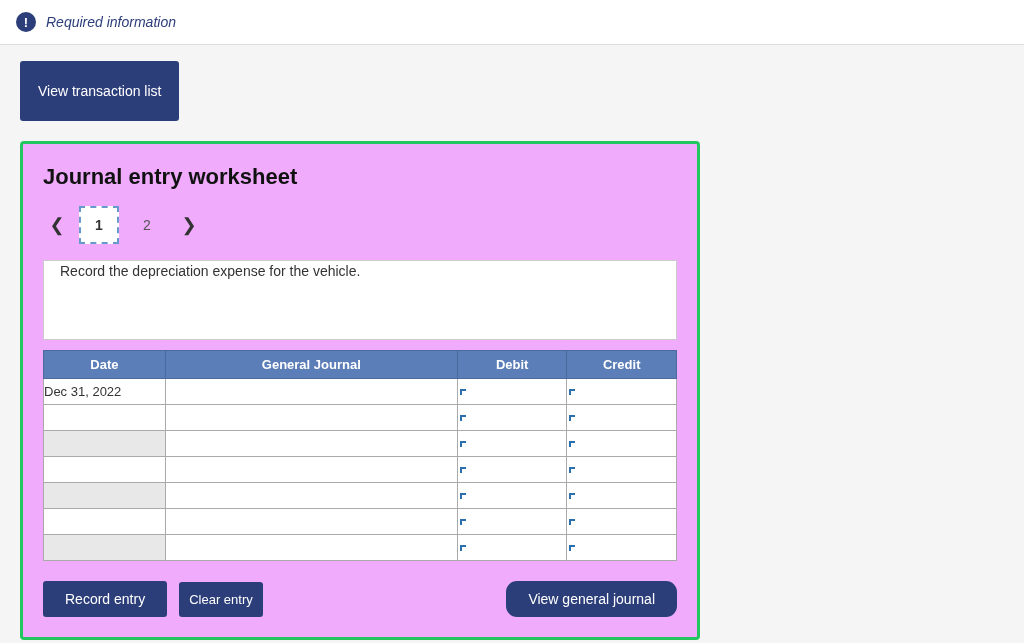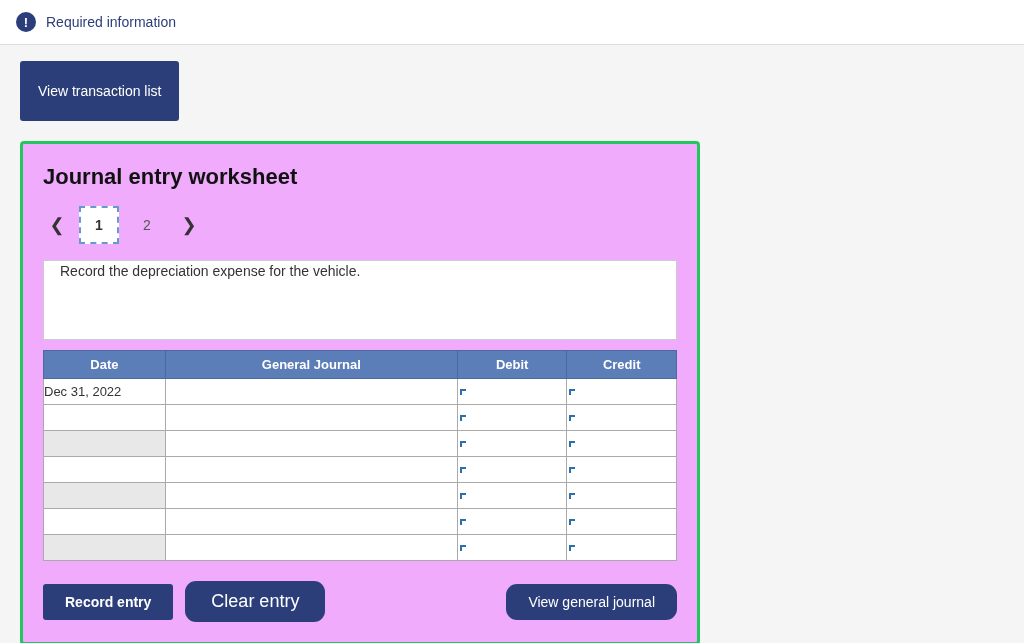--- a/index.html
+++ b/index.html
@@ -27,20 +27,21 @@
       font-size: 13px;
       display: flex;
       align-items: center;
       justify-content: center;
       flex-shrink: 0;
     }
     .required-info-label {
       color: #2c3e7a;
       font-size: 14px;
       font-weight: 500;
+      font-style: italic;
     }
     .main-content {
       padding: 16px 20px;
     }
     .view-transaction-btn {
       background: #2c3e7a;
       color: white;
       border: none;
       padding: 22px 18px;
       font-size: 14px;
@@ -188,30 +189,29 @@
       align-items: center;
     }
     .btn-record {
       background: #2c3e7a;
       color: white;
       border: none;
       padding: 10px 22px;
       font-size: 14px;
       cursor: pointer;
       border-radius: 3px;
-      font-weight: bold;
     }
     .btn-clear {
       background: #2c3e7a;
       color: white;
       border: none;
-      padding: 10px 26px;
-      font-size: 18px;
-      cursor: pointer;
-      border-radius: 11px;
+      padding: 10px 10px;
+      font-size: 13px;
+      cursor: pointer;
+      border-radius: 3px;
     }
     .btn-view-general {
       background: #2c3e7a;
       color: white;
       border: none;
       padding: 10px 22px;
       font-size: 14px;
       cursor: pointer;
       border-radius: 11px;
       margin-left: auto;

